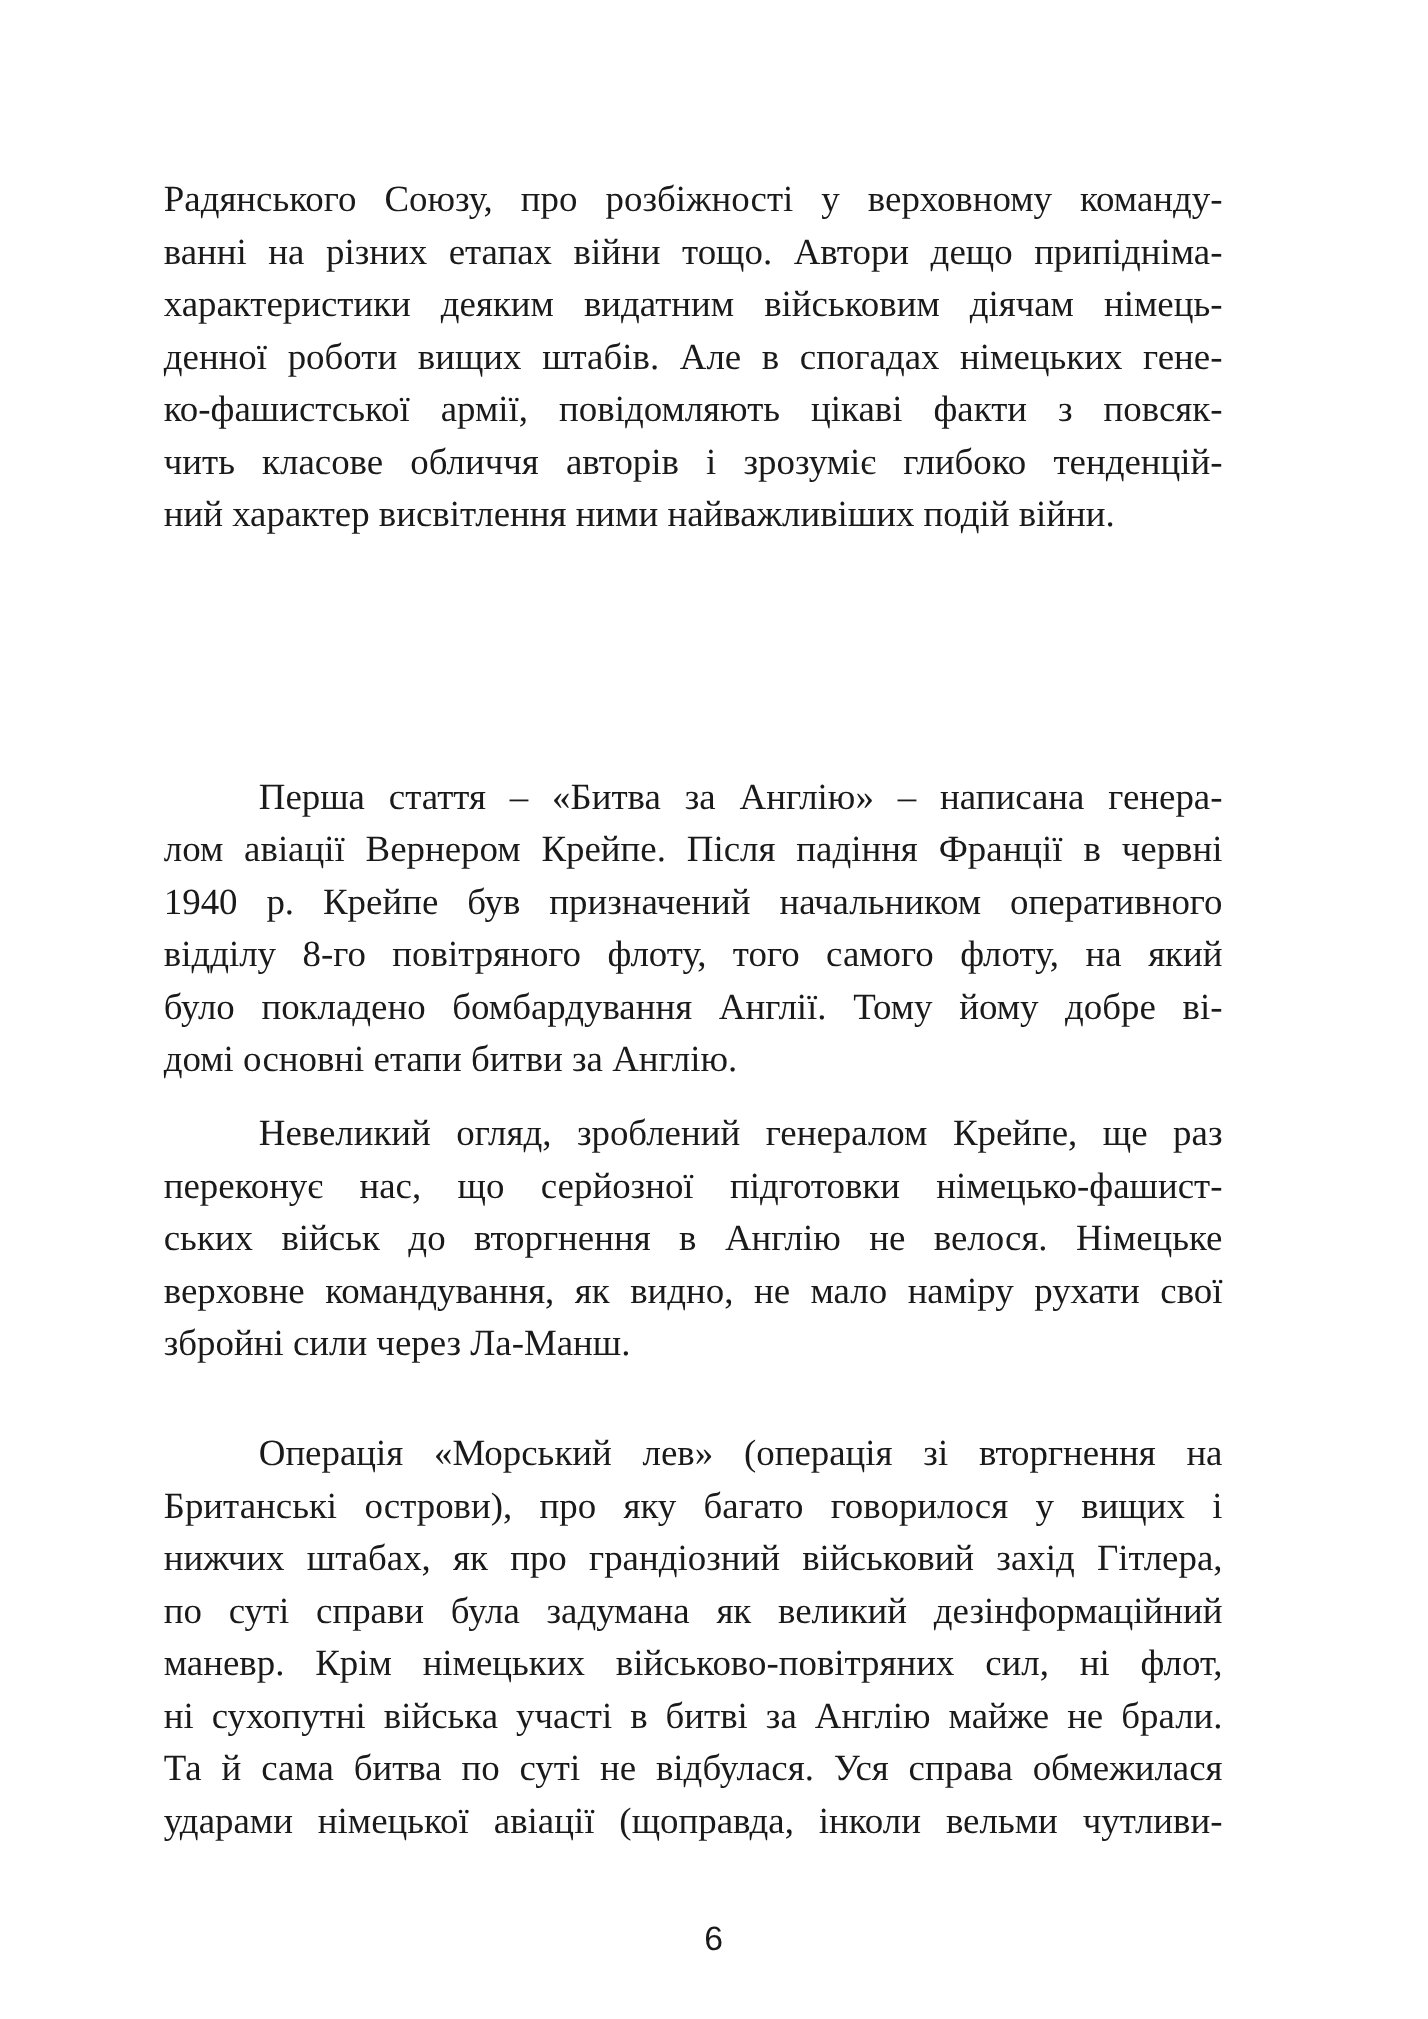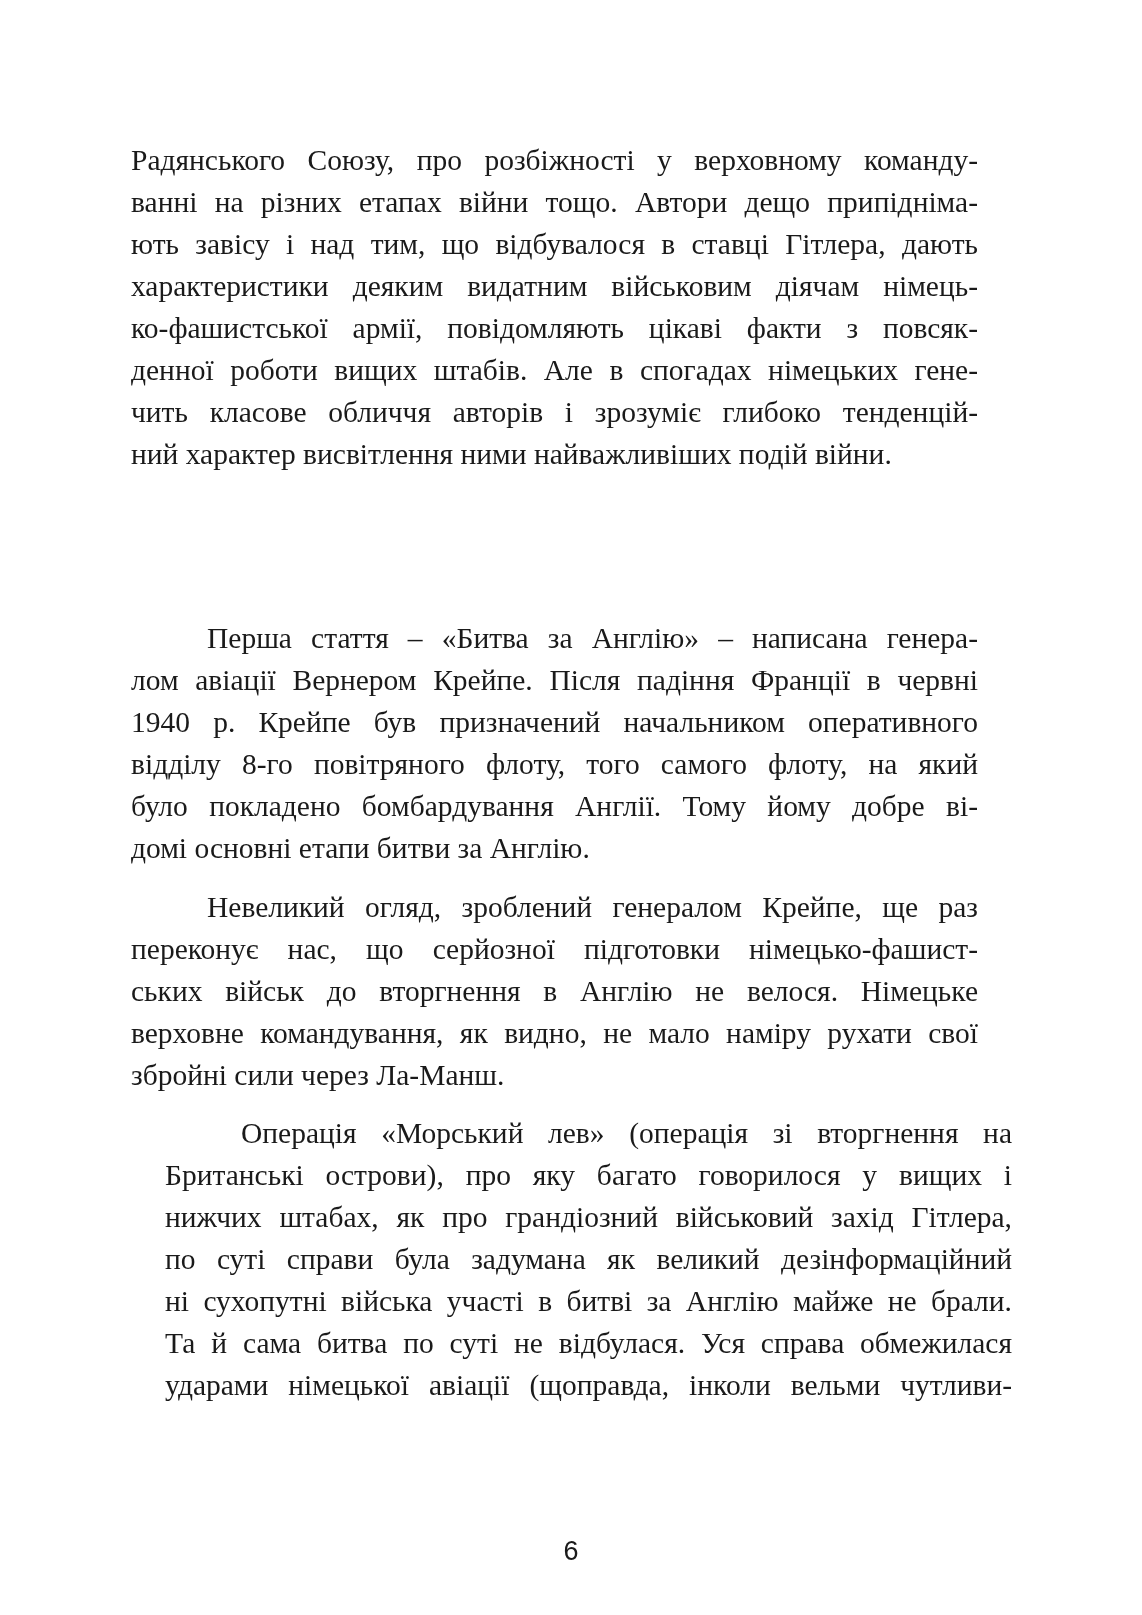--- a/index.html
+++ b/index.html
@@ -37,24 +37,23 @@
     }
   </style>
 </head>
 <body>
 
 <div class="page">
 
   <div class="text-block para" style="top:139px;">
     <span class="line">Радянського Союзу, про розбіжності у верховному команду-</span>
     <span class="line">ванні на різних етапах війни тощо. Автори дещо припідніма-</span>
-    <span class="line">ють завісу і над тим, що відбувалося в ставці Гітлера, дають</span>
     <span class="line">характеристики деяким видатним військовим діячам німець-</span>
+    <span class="line">денної роботи вищих штабів. Але в спогадах німецьких гене-</span>
     <span class="line">ко-фашистської армії, повідомляють цікаві факти з повсяк-</span>
-    <span class="line">денної роботи вищих штабів. Але в спогадах німецьких гене-</span>
     <span class="line">чить класове обличчя авторів і зрозуміє глибоко тенденцій-</span>
     <span class="line last">ний характер висвітлення ними найважливіших подій війни.</span>
   </div>
 
   <div class="text-block para" style="top:617px;">
     <span class="line indent">Перша стаття – «Битва за Англію» – написана генера-</span>
     <span class="line">лом авіації Вернером Крейпе. Після падіння Франції в червні</span>
     <span class="line">1940 р. Крейпе був призначений начальником оперативного</span>
     <span class="line">відділу 8-го повітряного флоту, того самого флоту, на який</span>
     <span class="line">було покладено бомбардування Англії. Тому йому добре ві-</span>
@@ -62,24 +61,25 @@
   </div>
 
   <div class="text-block para" style="top:886px;">
     <span class="line indent">Невеликий огляд, зроблений генералом Крейпе, ще раз</span>
     <span class="line">переконує нас, що серйозної підготовки німецько-фашист-</span>
     <span class="line">ських військ до вторгнення в Англію не велося. Німецьке</span>
     <span class="line">верховне командування, як видно, не мало наміру рухати свої</span>
     <span class="line last">збройні сили через Ла-Манш.</span>
   </div>
 
-  <div class="text-block para" style="top:1112px;margin-left:34px;">
+  <div class="text-block para" style="top:1142px;">
     <span class="line indent">Операція «Морський лев» (операція зі вторгнення на</span>
     <span class="line">Британські острови), про яку багато говорилося у вищих і</span>
     <span class="line">нижчих штабах, як про грандіозний військовий захід Гітлера,</span>
     <span class="line">по суті справи була задумана як великий дезінформаційний</span>
+    <span class="line">маневр. Крім німецьких військово-повітряних сил, ні флот,</span>
     <span class="line">ні сухопутні війська участі в битві за Англію майже не брали.</span>
     <span class="line">Та й сама битва по суті не відбулася. Уся справа обмежилася</span>
     <span class="line">ударами німецької авіації (щоправда, інколи вельми чутливи-</span>
   </div>
 
   <div class="page-number">6</div>
 </div>
 
 </body></html>

